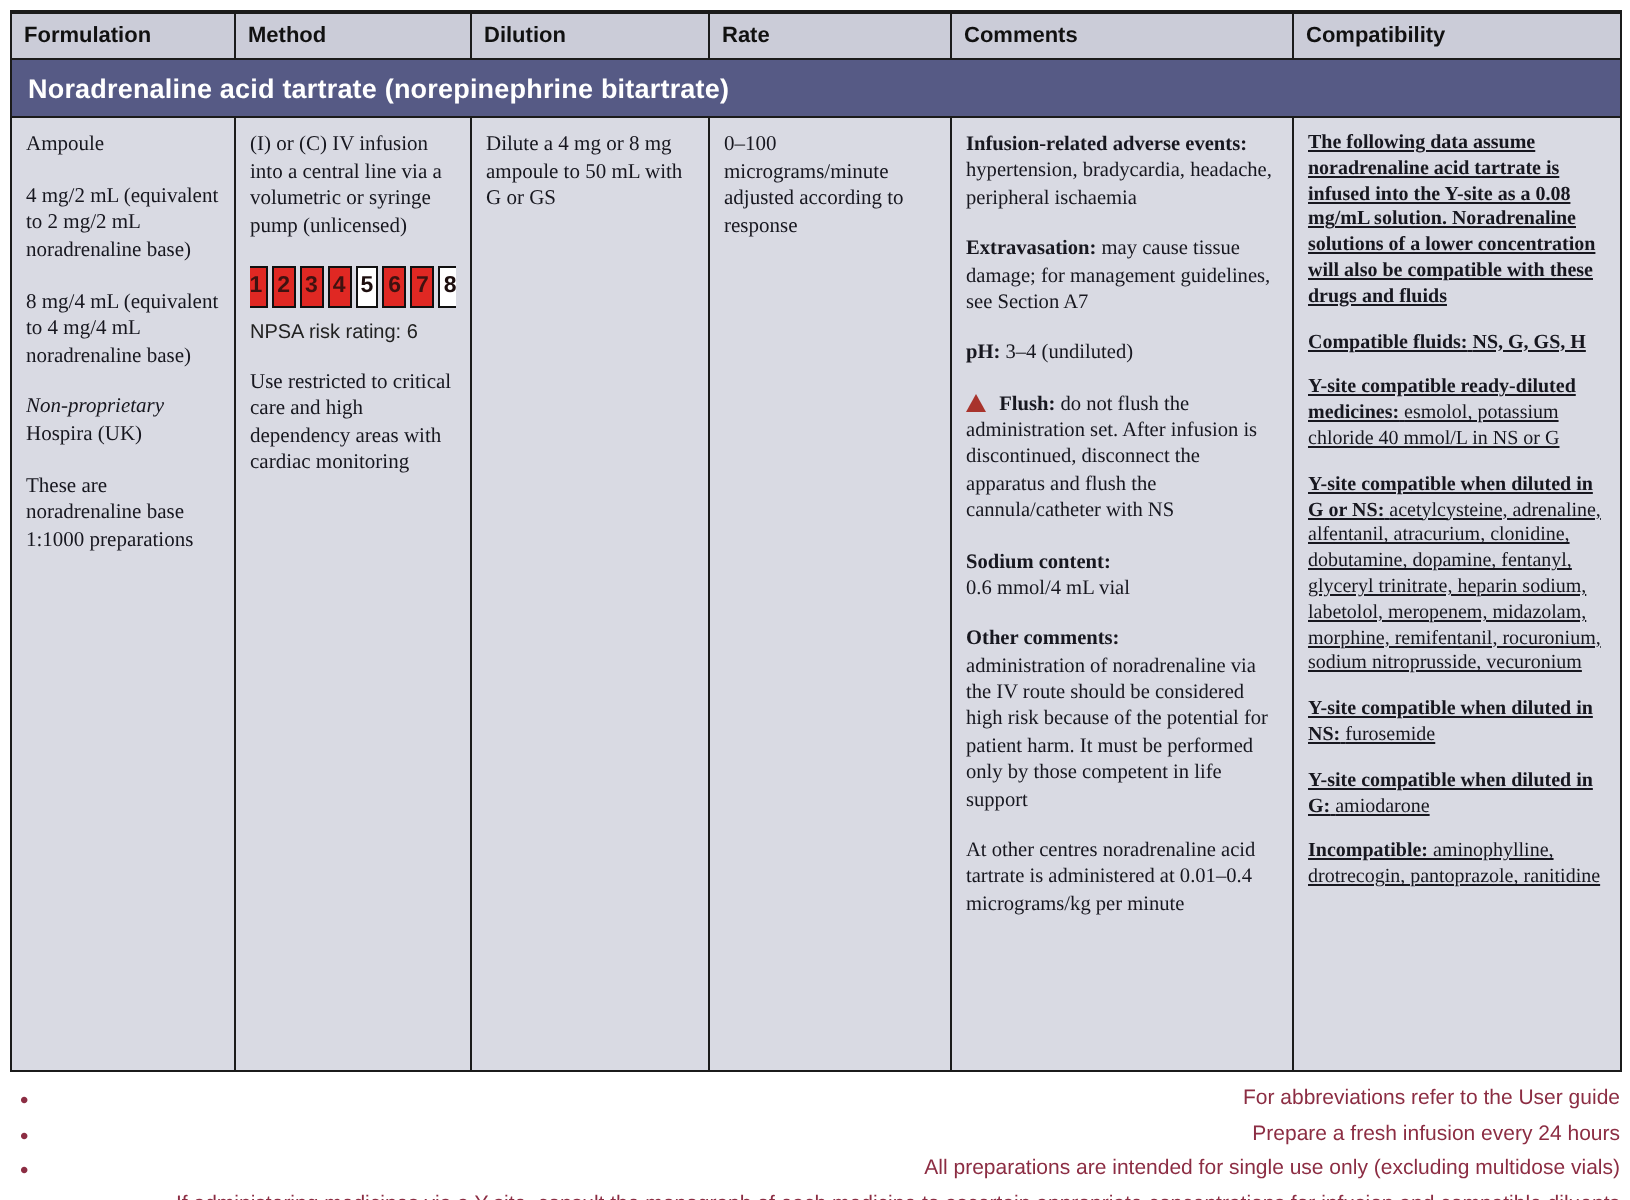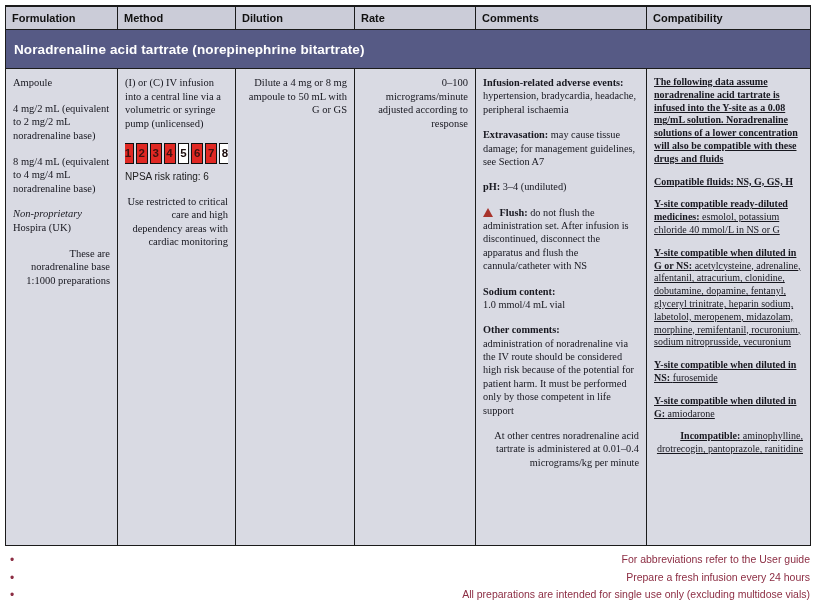--- a/index.html
+++ b/index.html
@@ -14,30 +14,30 @@
     border:1px solid #1b1b1b; border-top:2px solid #1b1b1b;
   }
   table.monograph th, table.monograph td { border:1px solid #1b1b1b; }
   thead th {
     background:#cbccd8; color:#111; text-align:left; vertical-align:middle;
     font-size:11px; font-weight:bold; padding:5px 6px; height:18px;
     font-family:"Liberation Sans", sans-serif;
   }
   tr.title-row td {
     background:#565a85; color:#ffffff; font-weight:bold; font-size:13.5px;
-    padding:6px 8px; height:39px; letter-spacing:0.1px;
+    padding:6px 8px; height:29px; letter-spacing:0.1px;
   }
   td.body-cell {
     background:#d9dae3; vertical-align:top; padding:7px 7px; height:457px;
     font-family:"Liberation Serif", serif; font-size:10.5px; line-height:1.3;
     color:#17171f;
   }
   .cellwrap { height:462px; overflow:hidden; }
   .cellwrap p { margin:0 0 12px 0; }
-  .cellwrap p:last-child { margin-bottom:0;text-align:right; }
+  .cellwrap p:last-child { margin-bottom:0; }
   .lbl { font-weight:bold; }
   .block-lbl { font-weight:bold; display:block; }
   .italic { font-style:italic; }
   .allbold { font-weight:bold; }
   td.compat-cell { font-size:10px; line-height:1.28;text-decoration:underline; }
   td.compat-cell .cellwrap p { margin-bottom:10px; }
   td.comments-cell { font-size:10.3px; line-height:1.3; }
 
   
   .risk-strip { display:flex; gap:2px; margin:11px -3px 6px -3px; }
@@ -149,21 +149,21 @@
               <span class="lbl">pH:</span>
               <span>3–4 (undiluted)</span>
             </p>
             <p>
               <span class="warn-tri"></span>
               <span class="lbl">Flush:</span>
               <span>do not flush the administration set. After infusion is discontinued, disconnect the apparatus and flush the cannula/catheter with NS</span>
             </p>
             <p>
               <span class="block-lbl">Sodium content:</span>
-              <span>1.0 mmol/4 mL vial</span>
+              <span>0.6 mmol/4 mL vial</span>
             </p>
             <p>
               <span class="block-lbl">Other comments:</span>
               <span>administration of noradrenaline via the IV route should be considered high risk because of the potential for patient harm. It must be performed only by those competent in life support</span>
             </p>
             <p>At other centres noradrenaline acid tartrate is administered at 0.01–0.4 micrograms/kg per minute</p>
           </div>
         </td>
 
         <td class="body-cell compat-cell">

